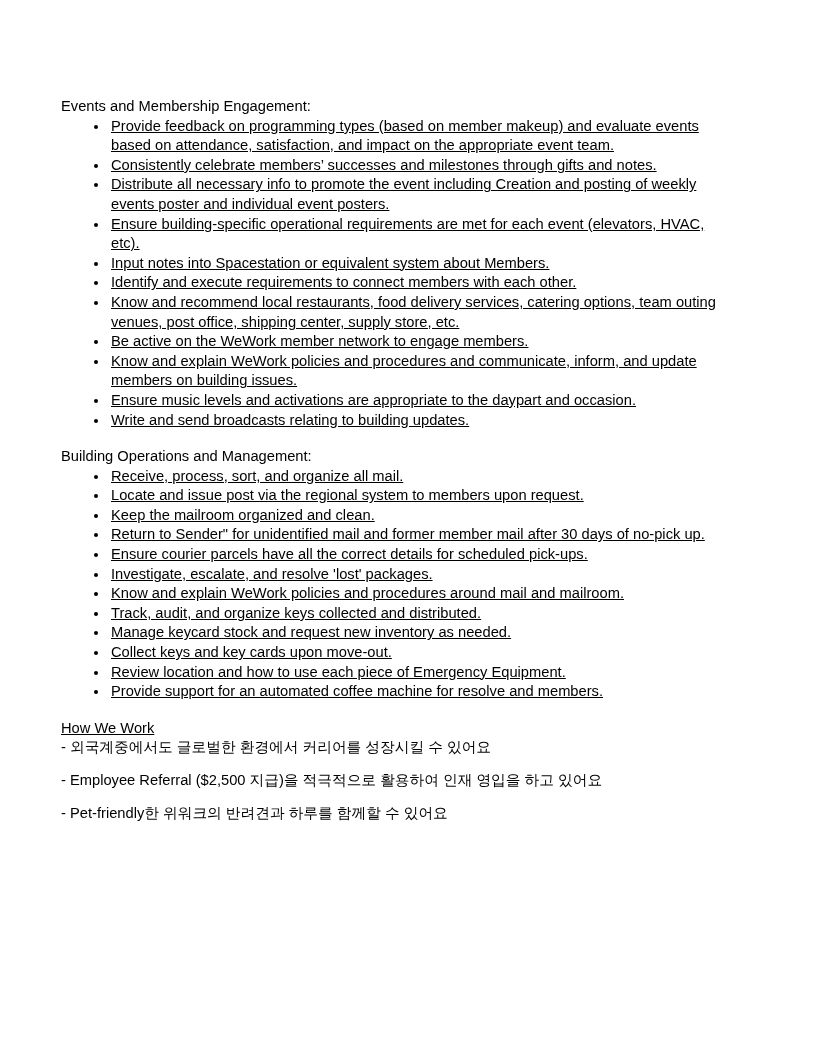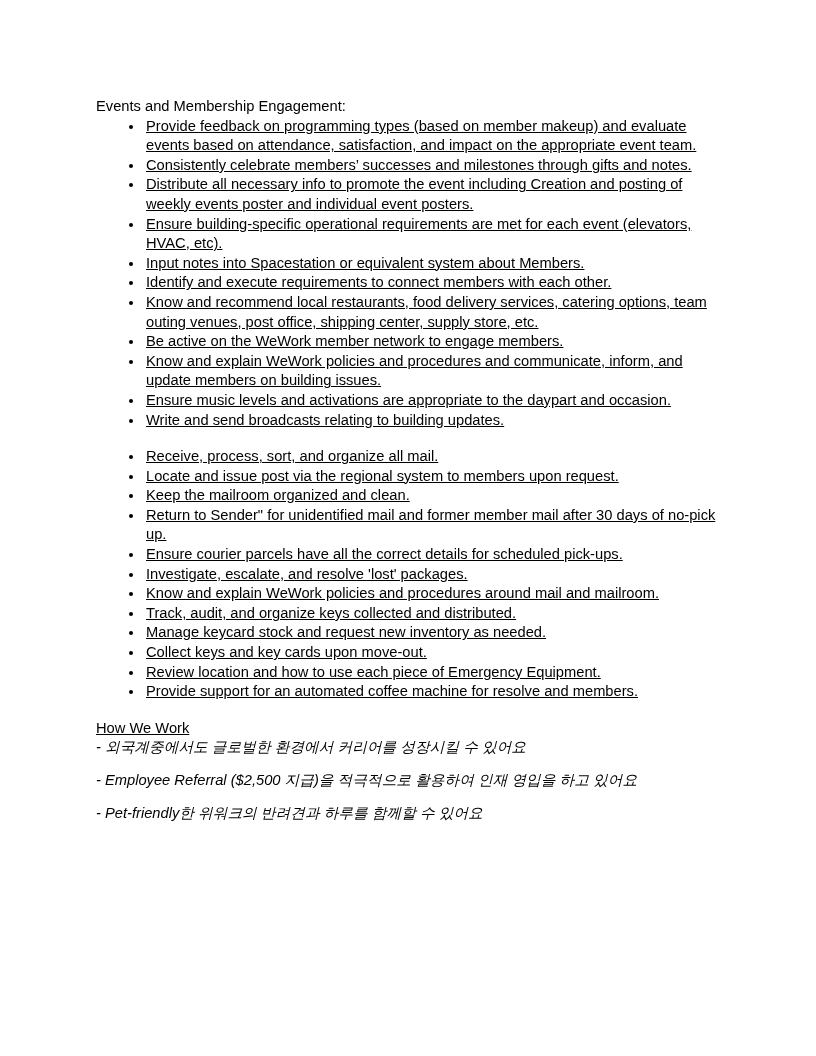--- a/index.html
+++ b/index.html
@@ -6,21 +6,21 @@
     margin: 0;
     padding: 0;
     background: #ffffff;
   }
   .doc-page {
     position: relative;
     box-sizing: border-box;
     width: 816px;
     height: 1056px;
     background: #ffffff;
-    padding: 97px 96px 0 96px;
+    padding: 97px 96px 0 61px;
     font-family: "Liberation Sans", "DejaVu Sans", sans-serif;
     font-size: 14.7px;
     line-height: 19.6px;
     color: #000000;
     overflow: hidden;
   }
   .section-heading {
     margin: 0;
     font-size: 14.7px;
     font-weight: 400;
@@ -38,21 +38,20 @@
   }
   ul.bullet-list li {
     padding-left: 2px;
   }
   .underline {
     text-decoration: underline;
   }
   .ko-lines p {
     margin: 13px 0 0 0;
     line-height: 19.6px;
-    font-style: italic;
   }
   .ko-lines p:first-of-type {
     margin-top: 0;
   }
 </style>
 </head>
 <body>
 
 <div class="doc-page">
 
@@ -78,20 +77,21 @@
 
         <li>Know and explain WeWork policies and procedures and communicate, inform, and update members on building issues.</li>
 
         <li>Ensure music levels and activations are appropriate to the daypart and occasion.</li>
 
         <li>Write and send broadcasts relating to building updates.</li>
       </ul>
   </section>
 
   <section class="gap">
+    <h2 class="section-heading">Building Operations and Management:</h2>
     <ul class="bullet-list">
 
         <li>Receive, process, sort, and organize all mail.</li>
 
         <li>Locate and issue post via the regional system to members upon request.</li>
 
         <li>Keep the mailroom organized and clean.</li>
 
         <li>Return to Sender" for unidentified mail and former member mail after 30 days of no-pick up.</li>
 

